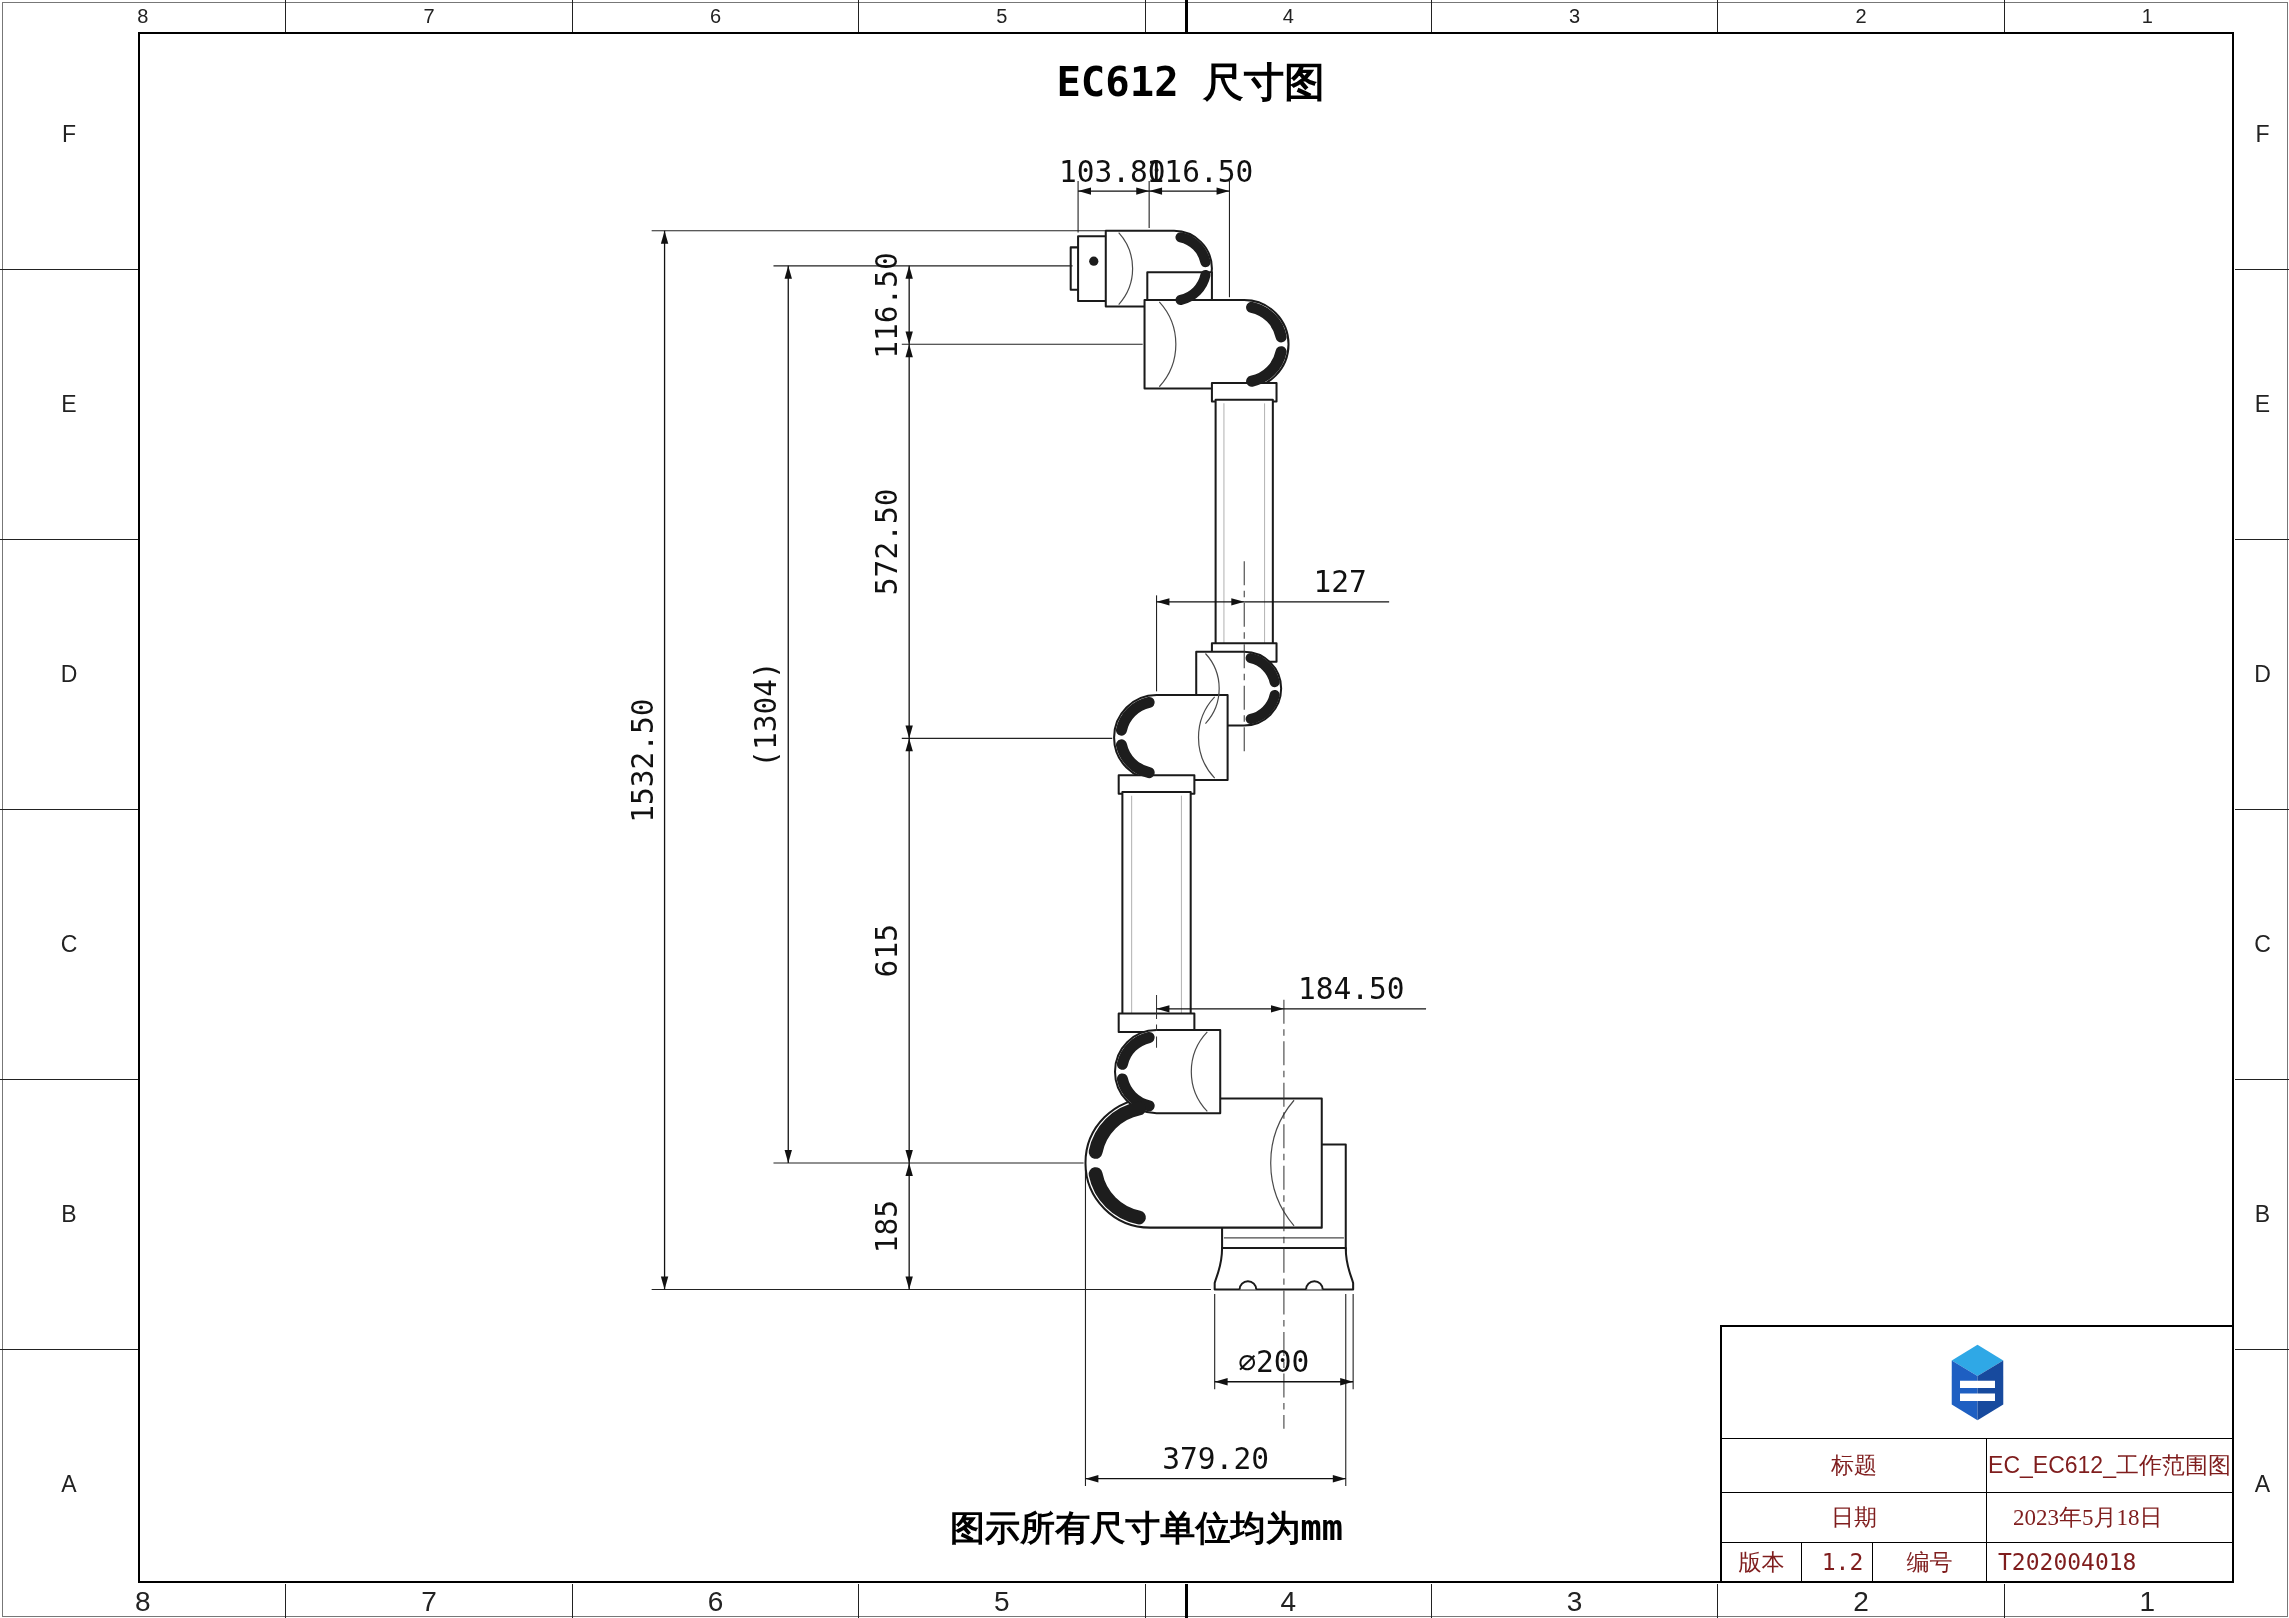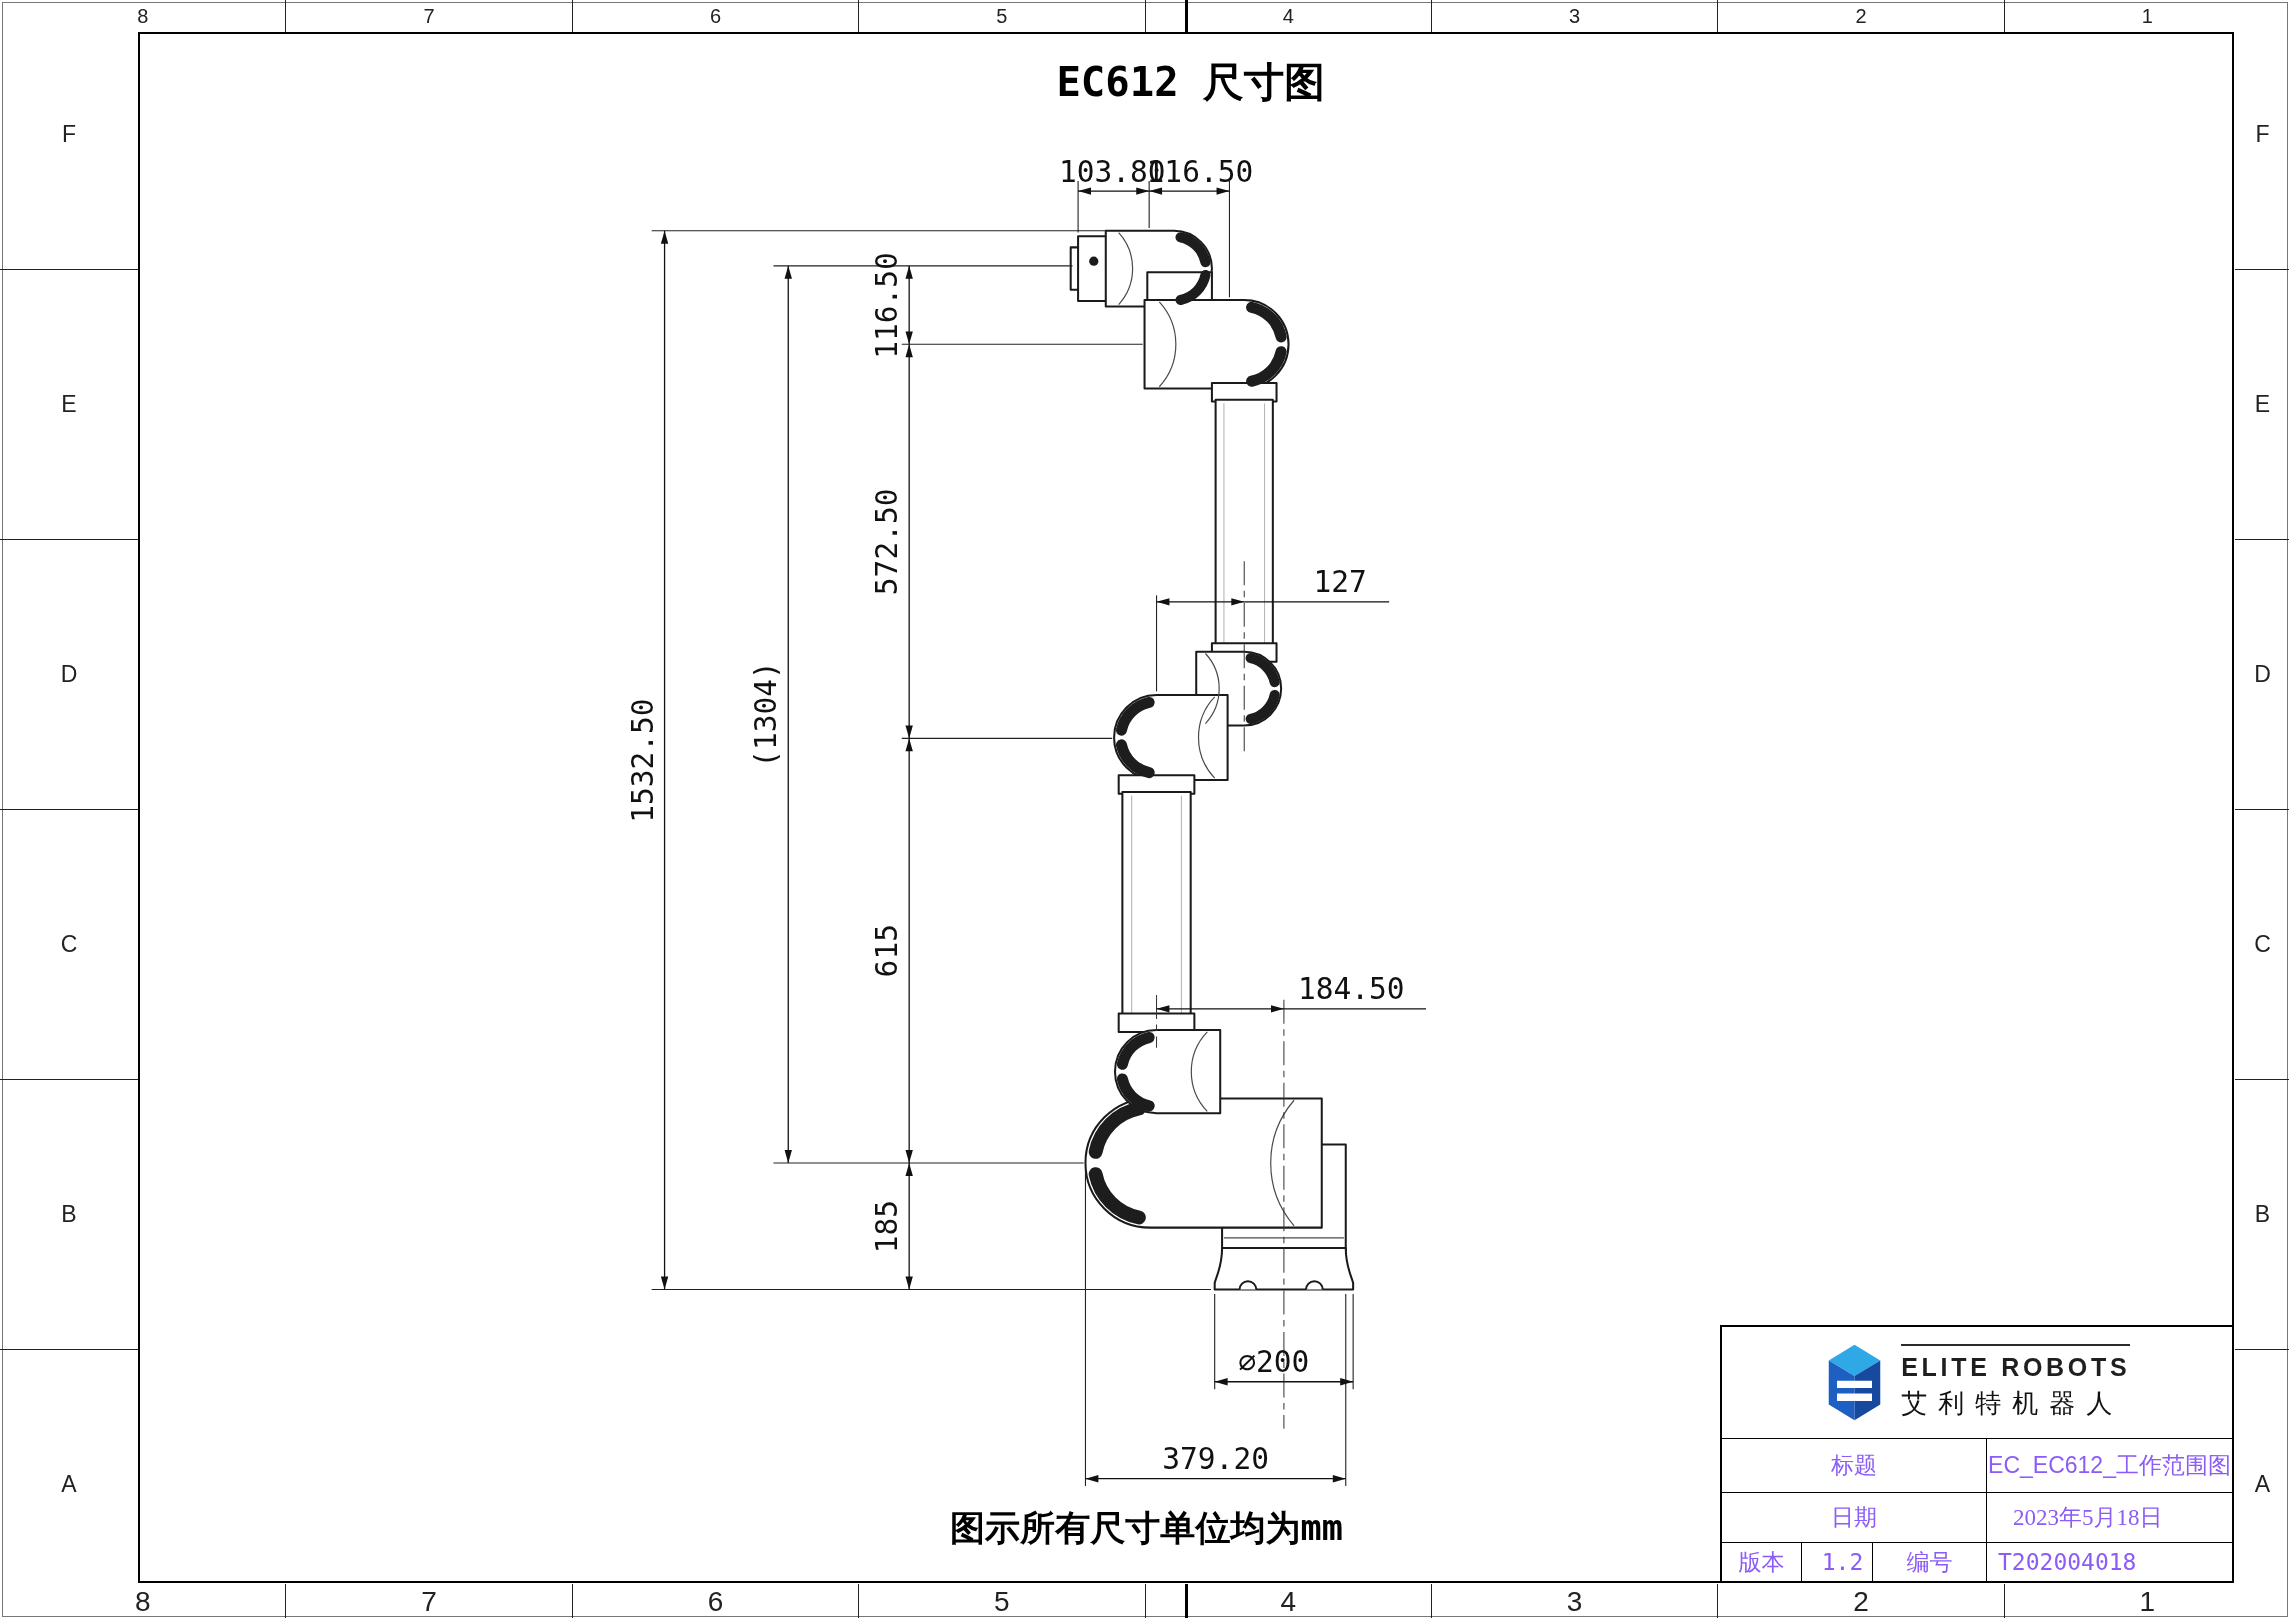--- a/index.html
+++ b/index.html
@@ -30,21 +30,21 @@
   .ext{stroke:#222;stroke-width:1.2;}
   .cl{stroke:#333;stroke-width:1.1;stroke-dasharray:26 6 7 6;}
   .dim{stroke:#111;stroke-width:1.4;fill:none;}
   .dim-arrow{marker-start:url(#arr);marker-end:url(#arr);}
   .dimtext{font-family:"DejaVu Sans Mono","DejaVu Sans",monospace;font-size:32px;fill:#111;}
   .sheet-title{font-family:"DejaVu Sans Mono","Liberation Sans",sans-serif;font-size:44px;font-weight:bold;fill:#000;}
   .sheet-note{font-family:"DejaVu Sans Mono","Liberation Sans",sans-serif;font-size:38px;font-weight:bold;fill:#000;}
   
   .title-block{position:absolute;left:1720px;top:1325px;width:514px;height:258px;border:2.3px solid #000;box-sizing:border-box;
     display:grid;grid-template-columns:79px 71px 114px 1fr;grid-template-rows:111px 54px 50px 1fr;background:#fff;}
-  .tb-cell{display:flex;align-items:center;justify-content:center;font-size:23px;color:#8b5cf6;border-top:1.5px solid #000;box-sizing:border-box;}
+  .tb-cell{display:flex;align-items:center;justify-content:center;font-size:23px;color:#7f1d1d;border-top:1.5px solid #000;box-sizing:border-box;}
   .tb-cell.bl{border-left:1.5px solid #000;}
   .tb-cell.span3{grid-column:1/4;}
   .tb-cell.left{justify-content:flex-start;padding-left:26px;font-family:Liberation Serif, serif;}
   .tb-cell.mono{font-family:"DejaVu Sans Mono",monospace;padding-left:11px;}
   .tb-brand{grid-column:1/5;display:flex;align-items:center;justify-content:center;gap:16.6px;}
   .brand-text{display:flex;flex-direction:column;border-top:2.8px solid #2b2b2b;padding-top:6.5px;}
   .brand-en{font-size:25px;font-weight:bold;letter-spacing:3.7px;color:#1f1f1f;white-space:nowrap;}
   .brand-cn{font-size:26px;letter-spacing:11px;color:#111;margin-top:3.7px;white-space:nowrap;}
 </style>
 </head>
@@ -220,24 +220,20 @@
 
   <div class="title-block">
     <div class="tb-brand">
       <svg width="61" height="81" viewBox="0 0 66 88">
         <polygon points="33,3 61,20 33,37 5,20" fill="#2fa8e6"></polygon>
         <polygon points="5,20 33,37 33,85 5,68" fill="#1e5fc2"></polygon>
         <polygon points="61,20 33,37 33,85 61,68" fill="#174a9e"></polygon>
         <polygon points="14,42 52,42 52,50 14,50" fill="#ffffff"></polygon>
         <polygon points="14,56 52,56 52,64 14,64" fill="#ffffff"></polygon>
       </svg>
-      <div class="brand-text">
-        <div class="brand-en">ELITE ROBOTS</div>
-        <div class="brand-cn">艾利特机器人</div>
-      </div>
     </div>
 
     <div class="tb-cell span3">标题</div>
     <div class="tb-cell bl">EC_EC612_工作范围图</div>
 
     <div class="tb-cell span3">日期</div>
     <div class="tb-cell bl left">2023年5月18日</div>
 
     <div class="tb-cell">版本</div>
     <div class="tb-cell bl mono">1.2</div>

